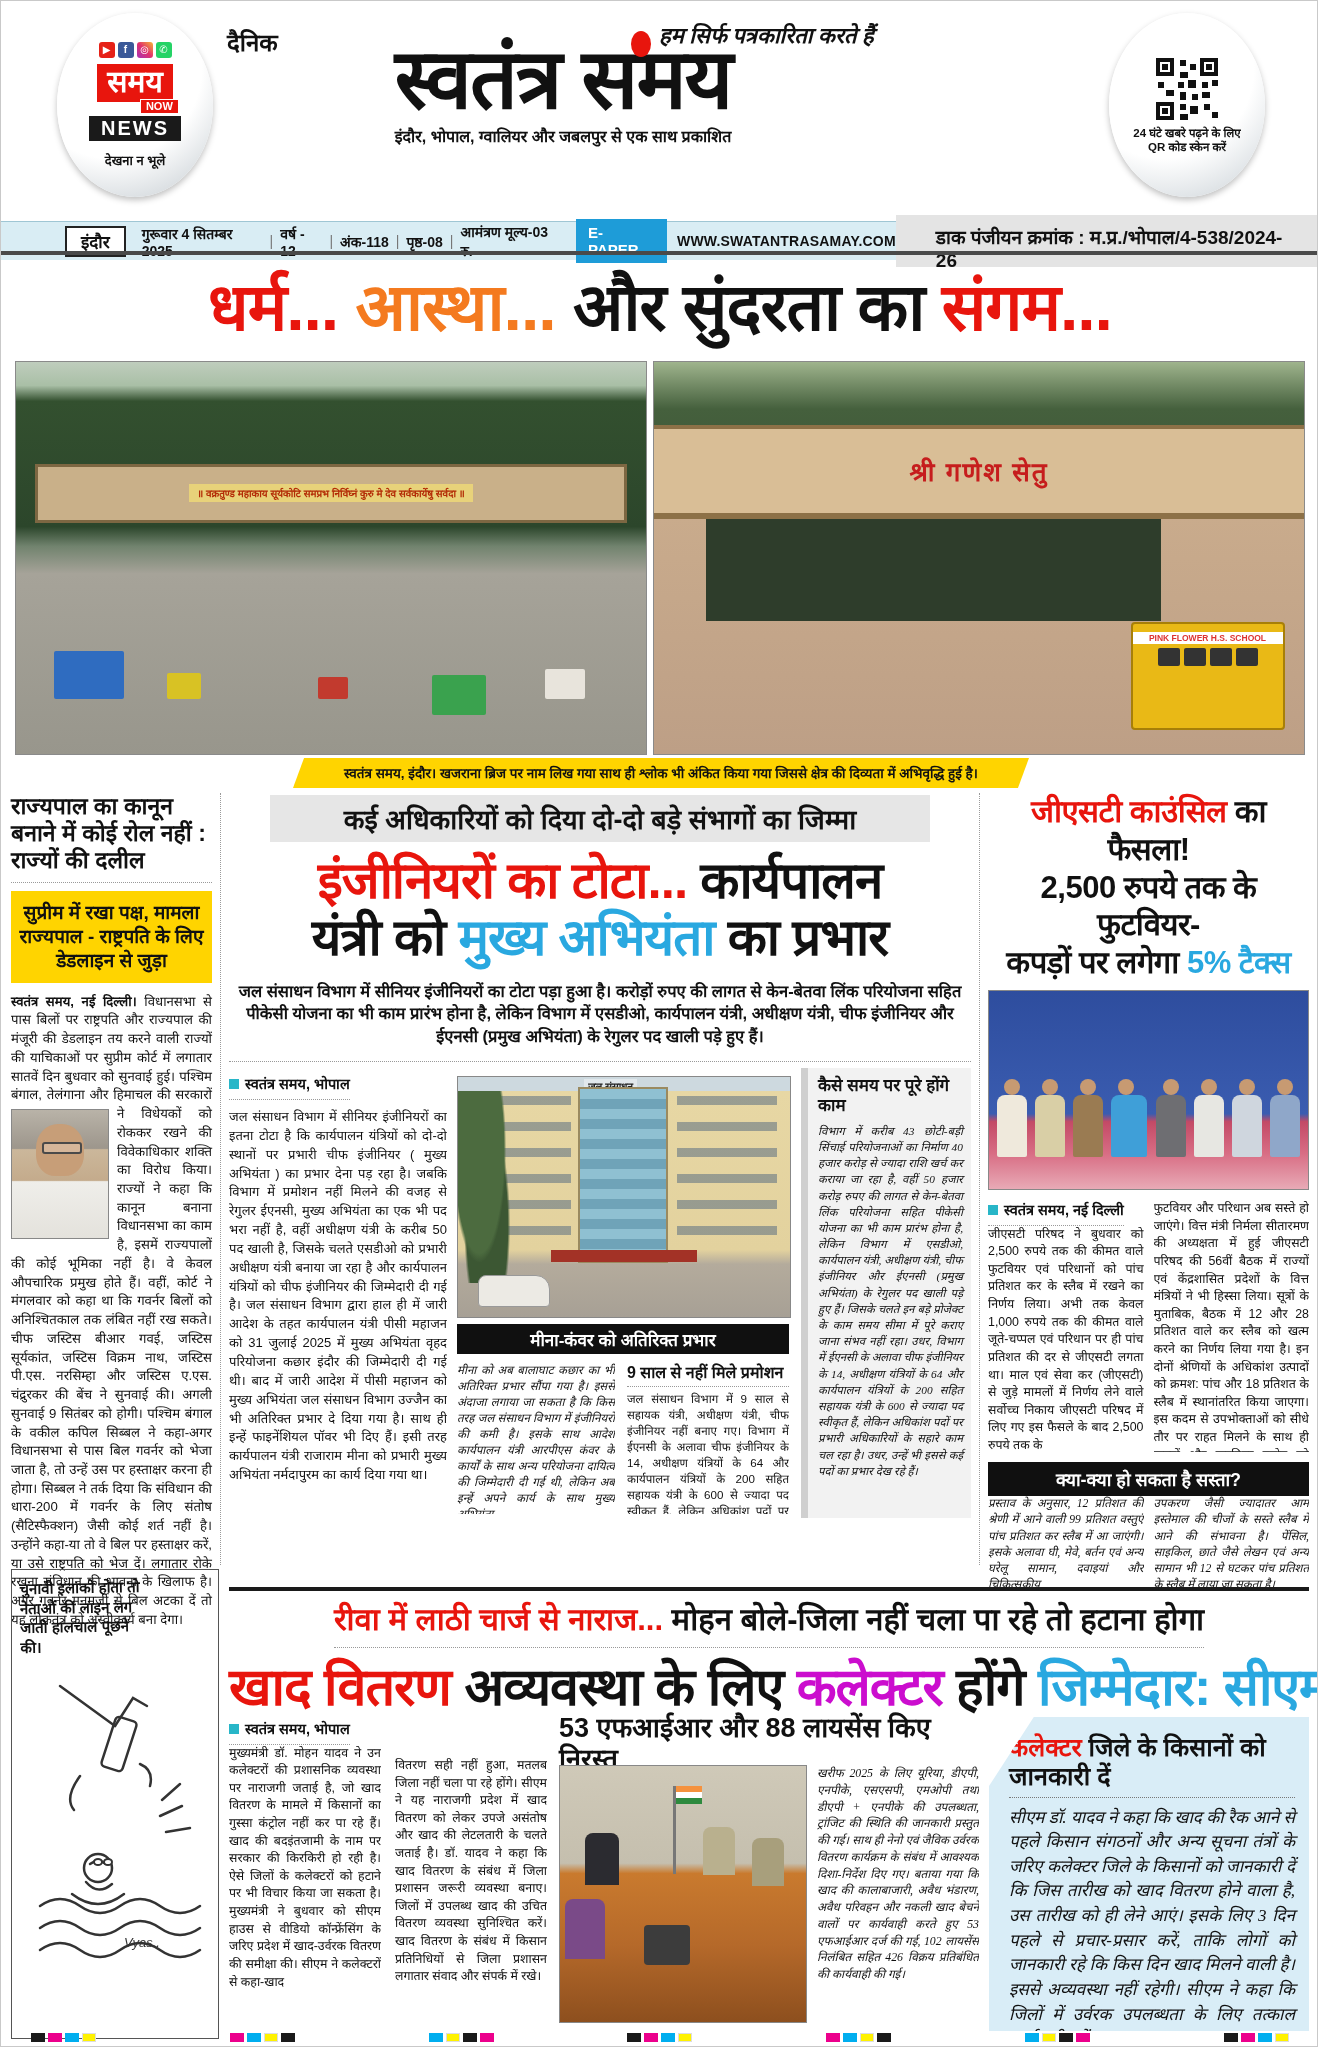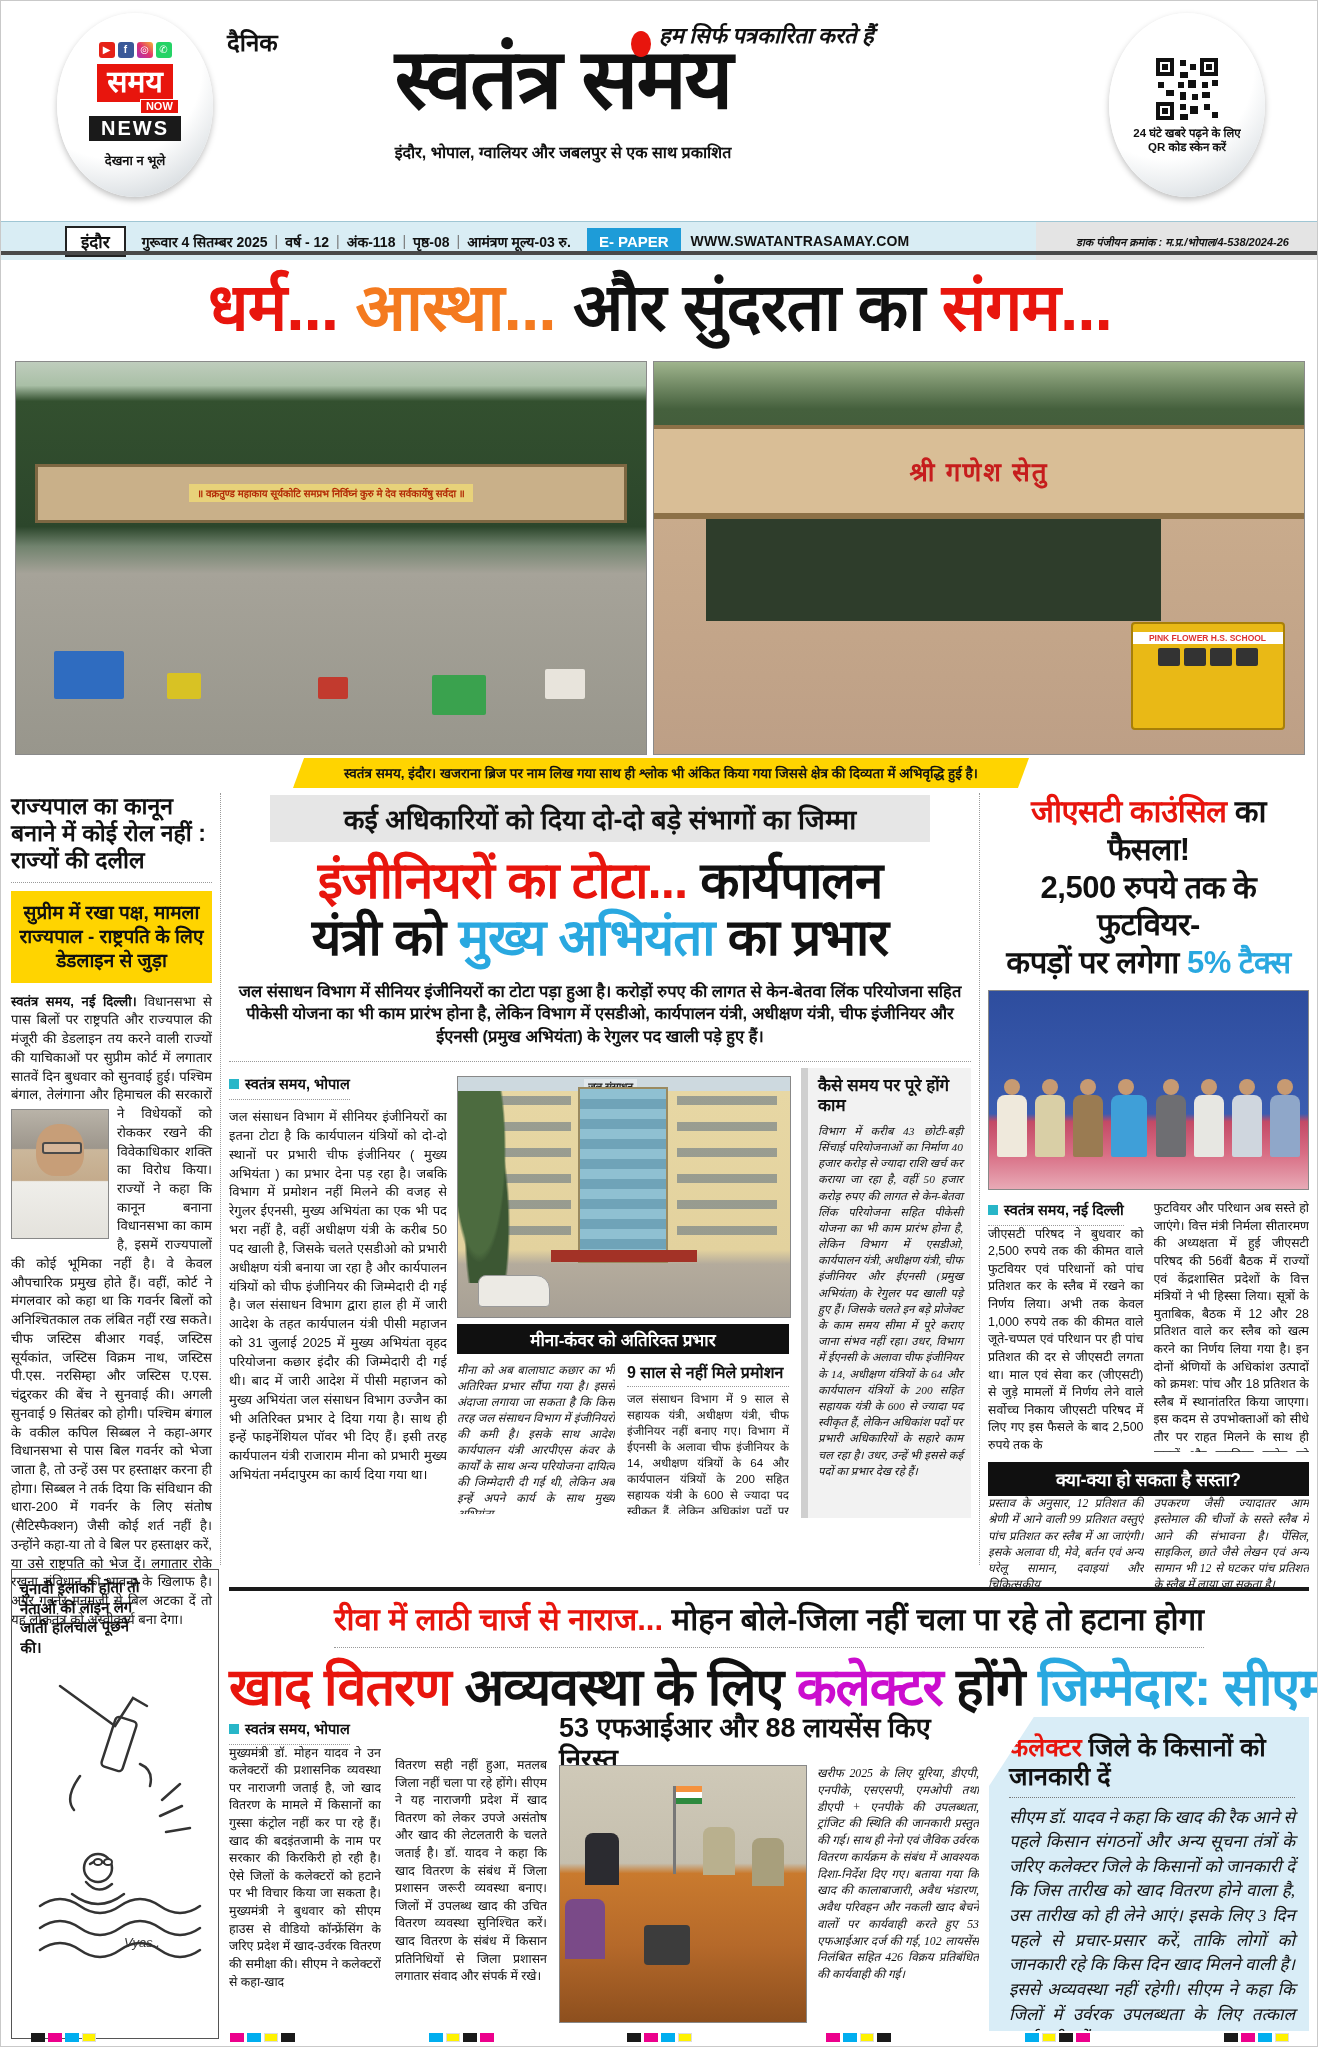--- a/index.html
+++ b/index.html
@@ -20,34 +20,34 @@
   .logo-samay{background:#e8150d;color:#fff;font-weight:900;font-size:30px;line-height:1.0;padding:3px 10px 5px;border:2px solid #fff;position:relative;}
   .logo-now{position:absolute;right:-6px;bottom:-12px;background:#e8150d;color:#fff;font-size:11px;font-weight:900;padding:1px 5px;border:1px solid #fff;}
   .logo-news{background:#1a1a1a;color:#fff;font-weight:900;font-size:20px;letter-spacing:2px;padding:1px 12px;margin-top:10px;}
   .logo-tag{font-size:13px;font-weight:700;margin-top:8px;}
   .mast-center{left:222px;top:8px;width:680px;text-align:center;}
   .mast-daily{position:absolute;left:4px;top:16px;font-size:24px;font-weight:900;}
   .mast-dot{position:absolute;left:408px;top:22px;width:20px;height:26px;background:#e8150d;border-radius:50%;}
   .mast-slogan{position:absolute;left:436px;top:10px;font-size:22px;font-weight:700;font-style:italic;
      font-family:"Liberation Serif","DejaVu Serif",serif;white-space:nowrap;}
   .mast-title{margin-top:28px;font-size:84px;line-height:1.0;font-weight:900;letter-spacing:-2px;}
-  .mast-sub{font-size:16px;font-weight:700;margin-top:20px;}
+  .mast-sub{font-size:16px;font-weight:700;margin-top:4px;}
   .qr-oval{left:1108px;top:12px;width:156px;height:184px;border-radius:50%;
      background:radial-gradient(circle at 35% 30%, #ffffff 55%, #e2e6e9 78%, #c6ccd0 100%);
      box-shadow:0 3px 6px rgba(0,0,0,.25);display:flex;flex-direction:column;align-items:center;justify-content:center;}
   .qr-cap{font-size:11.5px;font-weight:700;text-align:center;width:110px;line-height:1.25;margin-top:4px;}
 
   
   .infobar{left:0;top:220px;width:1318px;height:38px;background:#d9edf4;border-top:1px solid #9fc6d4;
      display:flex;align-items:center;font-size:14px;font-weight:700;}
   .city-box{background:#fff;border:2px solid #222;padding:2px 14px;font-size:17px;font-weight:900;margin-left:64px;margin-right:16px;}
   .ib-sep{color:#777;margin:0 7px;font-weight:400;}
   .epaper{background:#1e9cd8;color:#fff;padding:5px 12px;font-weight:900;font-size:15px;margin:0 10px 0 16px;}
   .website{font-size:14px;font-weight:900;letter-spacing:.2px;}
-  .postal{margin-left:auto;background:#e4e4e4;height:100%;display:flex;align-items:center;padding:0 30px 0 40px;font-size:11px;font-style:italic;}
+  .postal{margin-left:auto;background:#e4e4e4;height:100%;display:flex;align-items:center;padding:14px 30px 0 40px;font-size:19px;}
   .hdr-rule{left:0;top:250px;width:1318px;height:4px;background:#4a4a4a;}
 
   
   .lead-h{left:0;top:258px;width:1318px;text-align:center;font-size:66px;font-weight:900;letter-spacing:-1px;white-space:nowrap;}
   .photo{border:1px solid #8a8a8a;box-sizing:border-box;overflow:hidden;}
   .ph-left{left:14px;top:360px;width:632px;height:394px;
      background:linear-gradient(180deg,#bfcdbd 0%,#a9bfa6 6%,#33502f 10%,#2c462b 42%,#71836e 47%,#a6a399 54%,#98968c 100%);}
   .ph-right{left:652px;top:360px;width:652px;height:394px;
      background:linear-gradient(180deg,#9fb48d 0%,#45603d 12%,#3c5436 34%,#c9ab8c 40%,#bd9f86 100%);}
   .bridge1{position:absolute;left:3%;top:26%;width:94%;height:15%;background:#c9b089;border:3px solid #7d6742;box-sizing:border-box;

